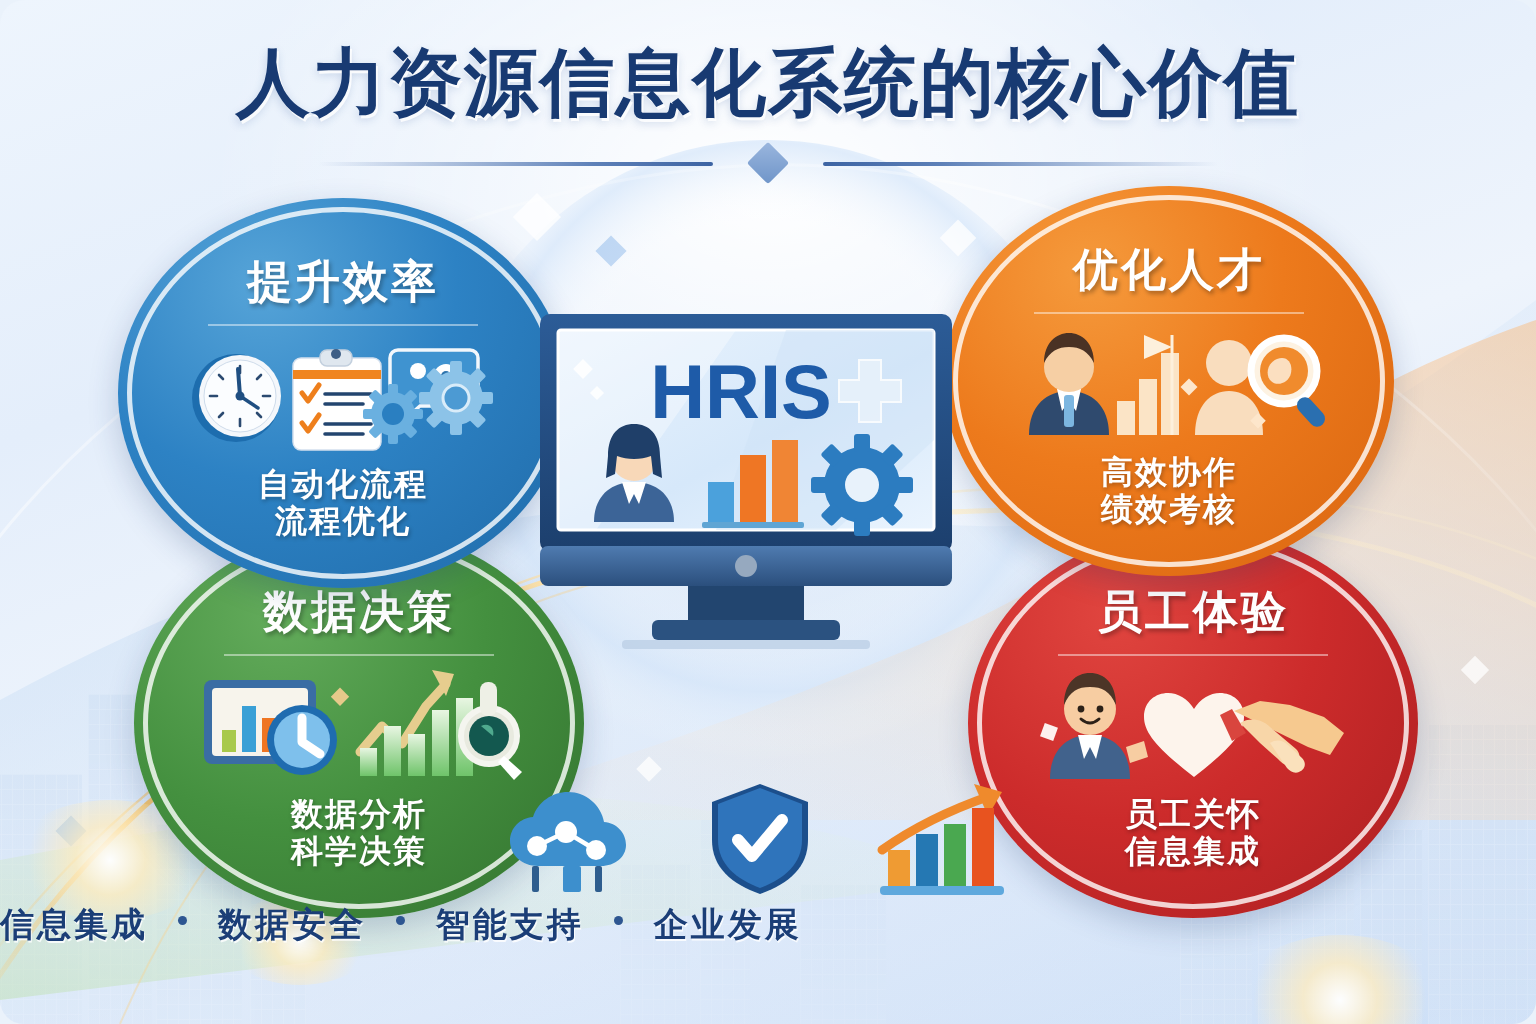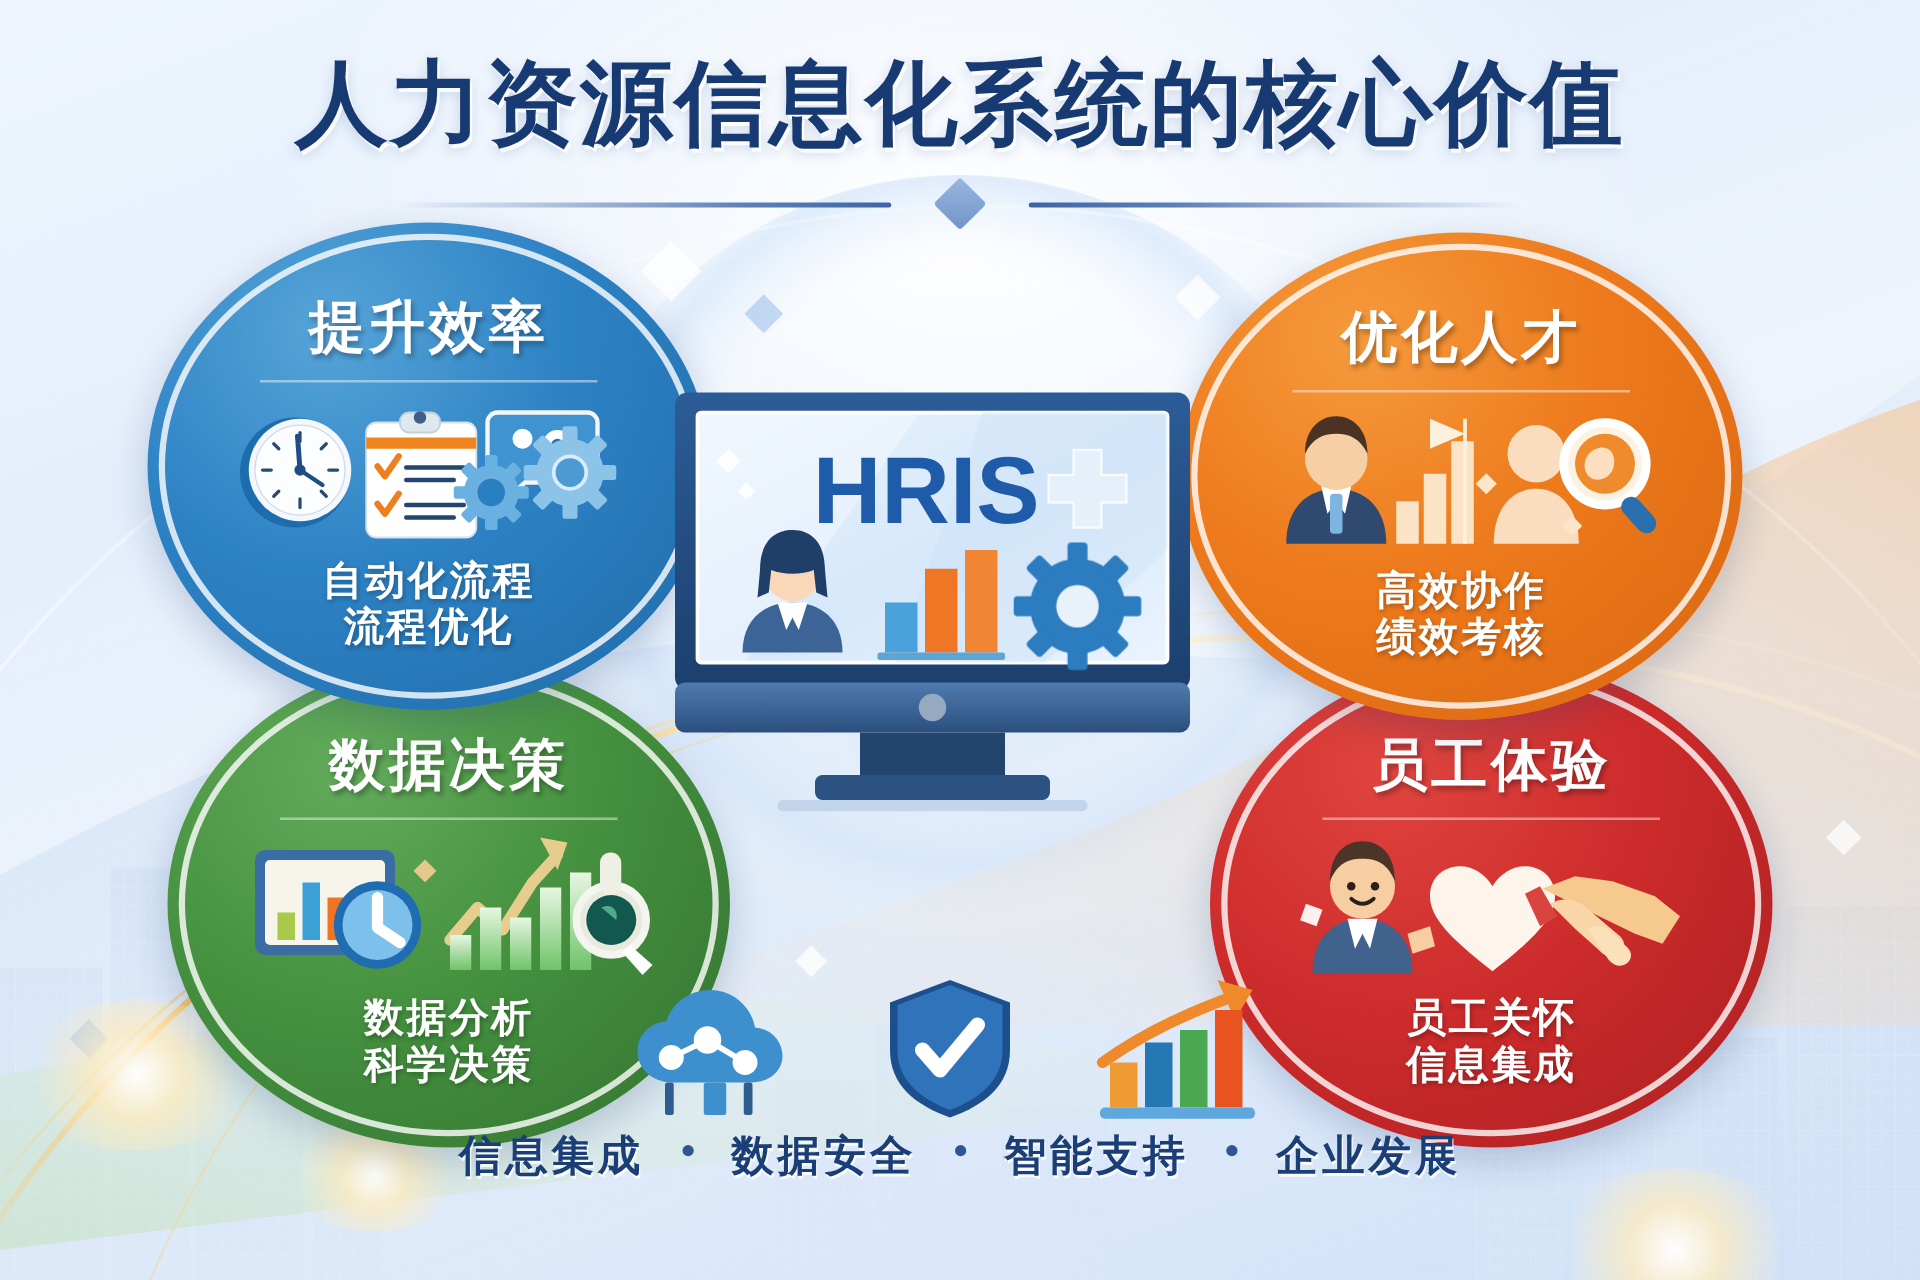--- a/index.html
+++ b/index.html
@@ -5,20 +5,21 @@
   html,body{margin:0;padding:0;}
   body{
     width:1536px;height:1024px;overflow:hidden;
     font-family:"Liberation Sans","DejaVu Sans",sans-serif;
     background:#eaf2fb;
   }
   #stage{position:relative;width:1536px;height:1024px;overflow:hidden;
     background:
       radial-gradient(ellipse 900px 600px at 50% 18%, #ffffff 0%, rgba(255,255,255,0) 62%),
       linear-gradient(160deg,#eef5fd 0%,#e4eefb 28%,#eef4fc 52%,#dfeafa 74%,#c9ddf6 100%);
+    border-radius: 24px;
   }
 
   
   .bgsvg{position:absolute;inset:0;width:1536px;height:1024px;}
   .city{position:absolute;bottom:0;left:0;width:1536px;height:430px;opacity:.30;}
   .city i{position:absolute;bottom:0;background:linear-gradient(180deg,#c3d6ee 0%,#dce8f7 100%);}
   .city i::after{content:"";position:absolute;inset:0;
     background-image:linear-gradient(to right,rgba(255,255,255,.75) 1px,transparent 1px),
                      linear-gradient(to bottom,rgba(255,255,255,.75) 1px,transparent 1px);
     background-size:11px 15px;opacity:.65;}
@@ -47,38 +48,38 @@
   .bubble .ring{position:absolute;inset:9px;border-radius:50%;border:5px solid rgba(255,255,255,.80);}
   .bubble .inner{position:relative;width:100%;height:100%;display:flex;flex-direction:column;
     align-items:center;justify-content:flex-start;padding-top:54px;box-sizing:border-box;}
   .b-title{font-size:45px;font-weight:bold;color:#fff;letter-spacing:3px;
     text-shadow:2px 3px 4px rgba(0,0,0,.30);}
   .b-rule{width:60%;height:2px;margin:12px 0 6px;background:rgba(255,255,255,.45);}
   .b-icons{height:128px;display:flex;align-items:center;justify-content:center;gap:6px;}
   .b-sub{margin-top:6px;text-align:center;font-size:32px;font-weight:bold;color:#fff;
     line-height:1.16;letter-spacing:2px;text-shadow:1px 2px 4px rgba(0,0,0,.30);}
 
-  #bubble-efficiency{left:118px;top:178px;width:450px;height:390px;
+  #bubble-efficiency{left:118px;top:198px;width:450px;height:390px;
     background:radial-gradient(ellipse at 32% 22%,#56a4d8 0%,#2d82c4 45%,#1f6aa8 100%);z-index:5;justify-content:flex-end;}
   #bubble-talent{left:944px;top:186px;width:450px;height:390px;
     background:radial-gradient(ellipse at 32% 22%,#f59a3c 0%,#ed7a1c 45%,#d96510 100%);z-index:5;}
   #bubble-data{left:134px;top:528px;width:450px;height:390px;
     background:radial-gradient(ellipse at 32% 22%,#63ab5b 0%,#44903f 48%,#33722f 100%);z-index:4;}
   #bubble-employee{left:968px;top:528px;width:450px;height:390px;
     background:radial-gradient(ellipse at 32% 22%,#e0453f 0%,#cc2b2b 48%,#ab1f21 100%);z-index:4;}
 
   
   #center-monitor{position:absolute;left:536px;top:300px;width:420px;height:360px;z-index:8;}
 
   
   #bottom-icons{position:absolute;left:500px;top:778px;width:520px;height:120px;z-index:9;
     display:flex;align-items:flex-end;justify-content:space-between;}
 
   
-  #footer{position:absolute;left:0;top:902px;width:1536px;text-align:center;z-index:10;}
+  #footer{position:absolute;left:0;top:902px;width:1536px;z-index:10;}
   .kw{display:inline-block;font-size:34px;font-weight:bold;color:#1b3e77;letter-spacing:3px;
     text-shadow:1px 2px 0 rgba(255,255,255,.8);vertical-align:middle;}
   .kwdot{display:inline-block;width:9px;height:9px;border-radius:50%;background:#2e5691;
     margin:0 26px 10px;vertical-align:middle;}
 </style>
 </head>
 <body>
 
 <div id="stage">
 

